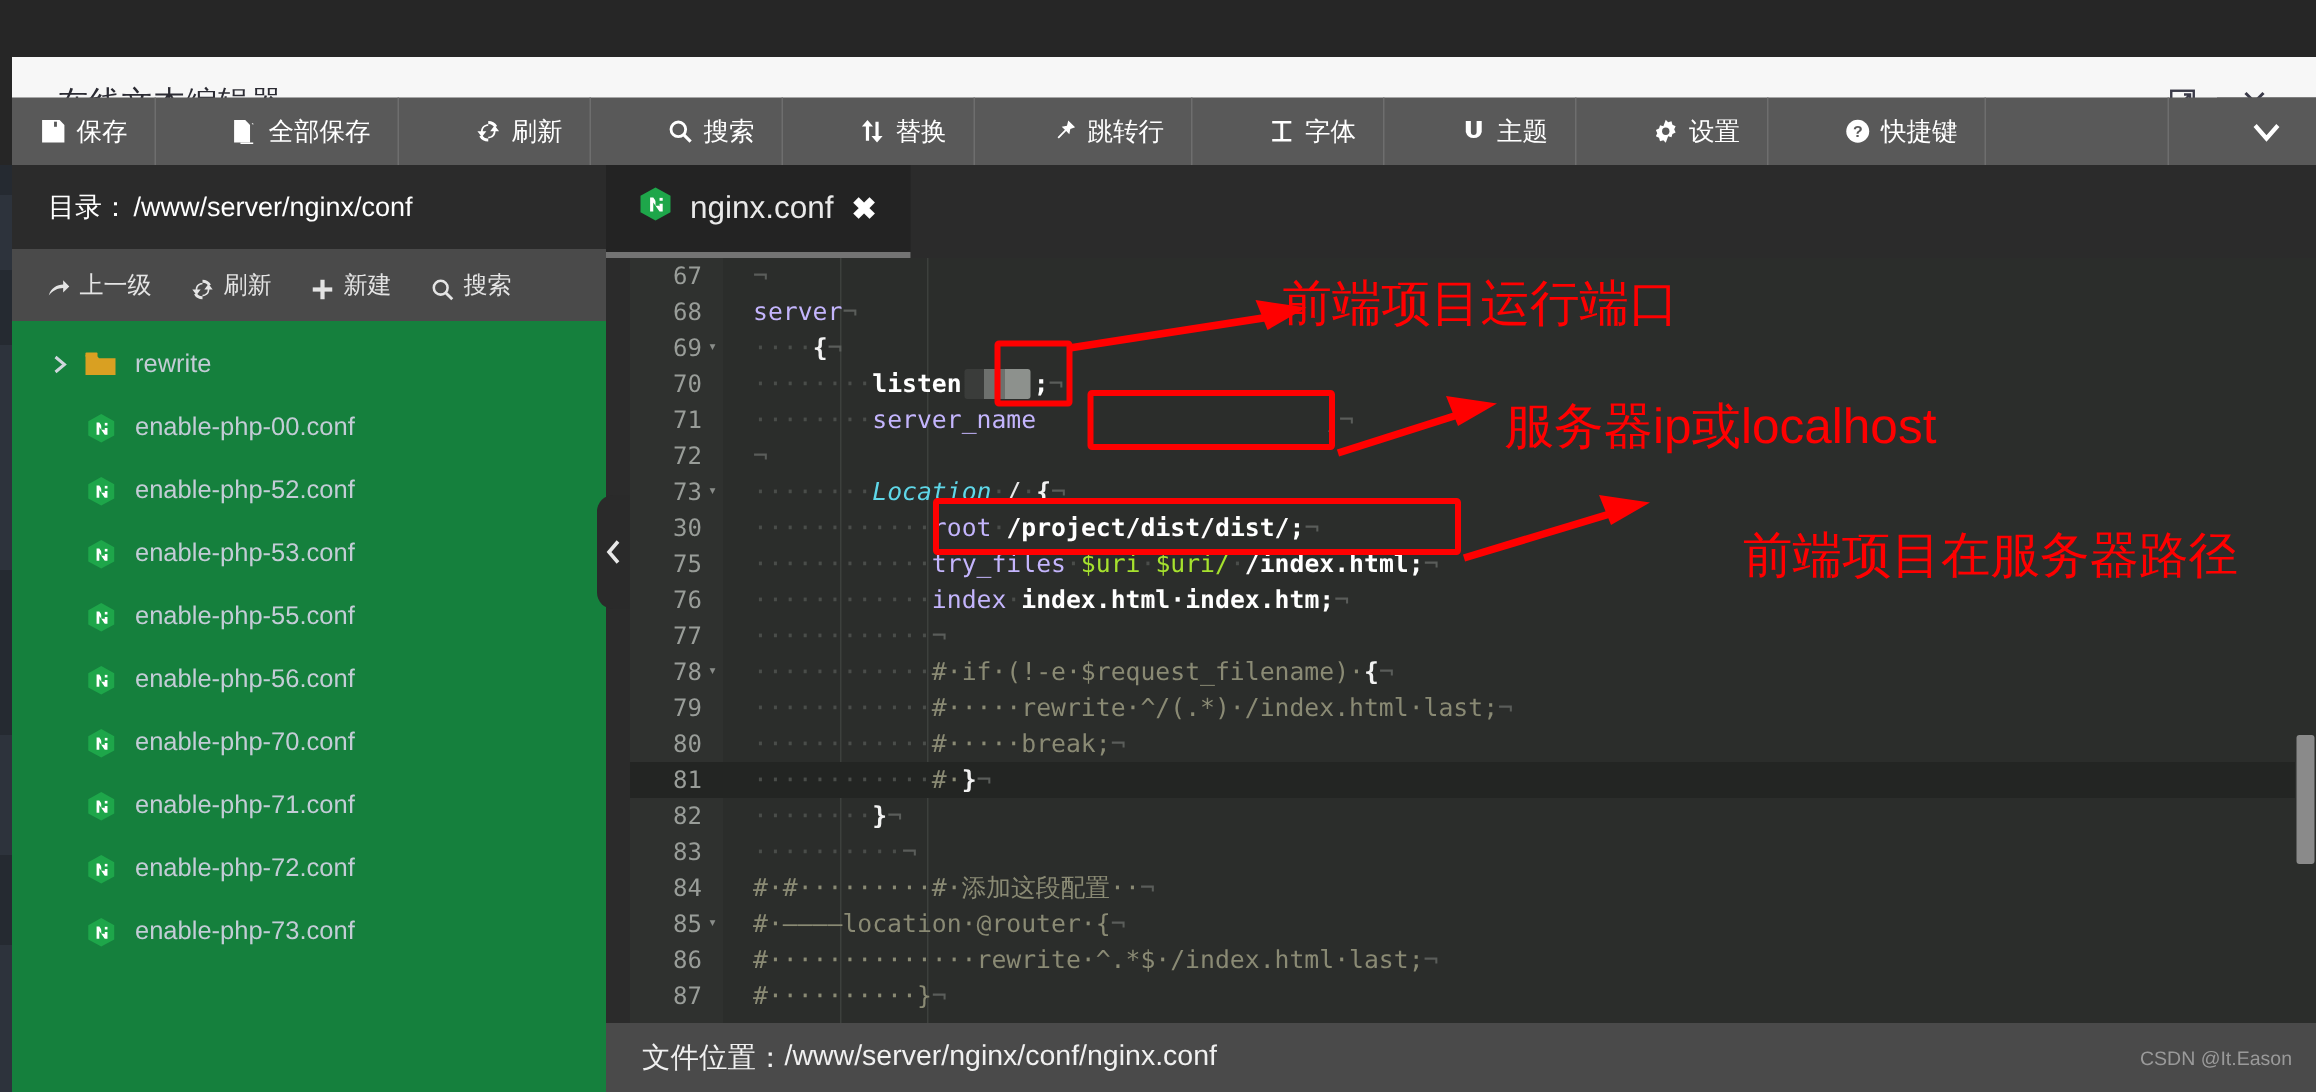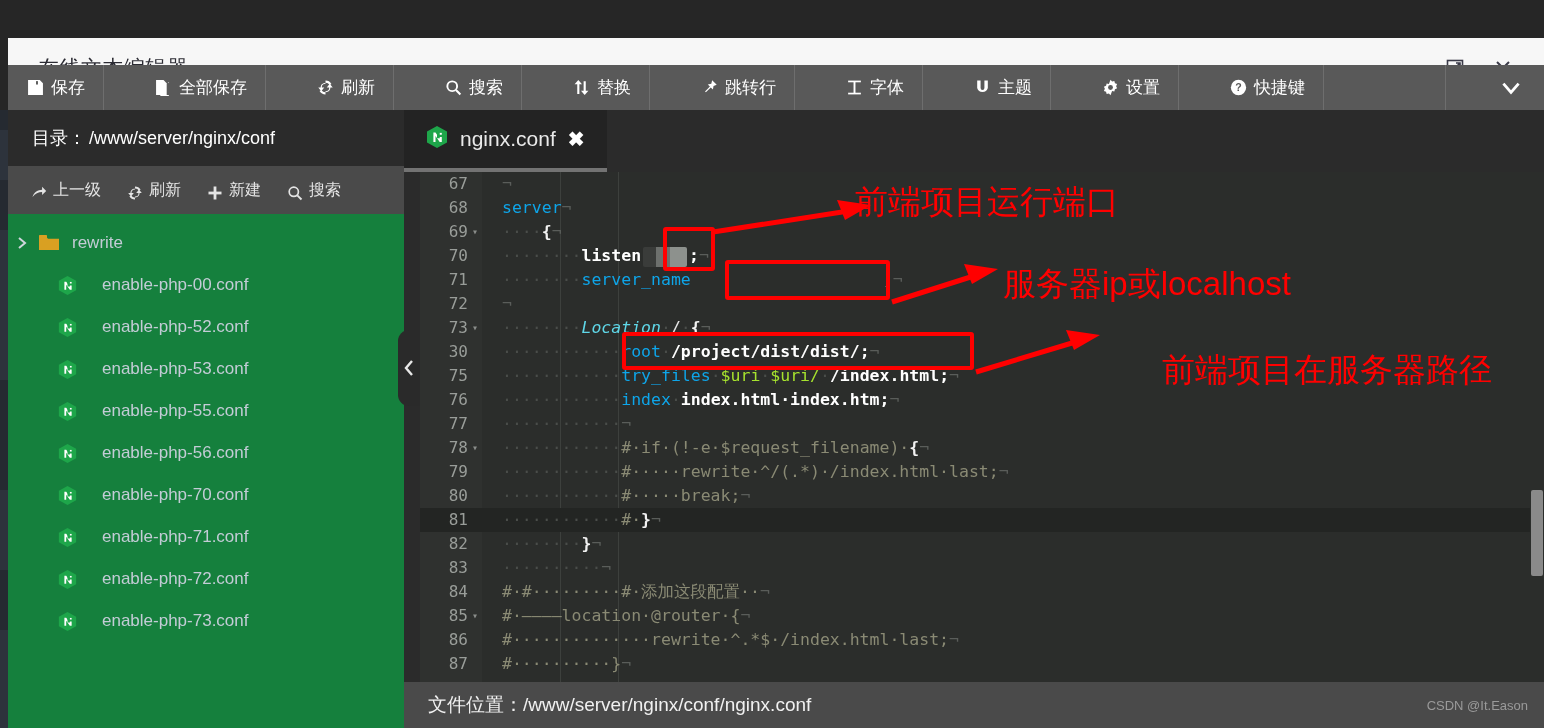--- a/index.html
+++ b/index.html
@@ -60,27 +60,27 @@
     padding-left: 12px; gap: 4px;
   }
   .op {
     display: flex; align-items: flex-end; gap: 6px; padding: 0 11px;
     color: #e4e4e4; font-size: 16px; cursor: pointer; white-space: nowrap;
   }
   .op .ic { width: 16px; height: 16px; display: flex; align-items: center; justify-content: center; }
   .op .ic svg { display: block; fill: #e4e4e4; }
   .filelist { padding-top: 8px; }
   .frow {
-    height: 42px; display: flex; align-items: center; padding-left: 8px;
+    height: 42px; display: flex; align-items: center; padding-left: 26px;
     color: #c9d1d9; font-size: 17px; cursor: pointer; white-space: nowrap;
   }
   .frow .arrow { width: 18px; color: #cfd6dd; font-size: 15px; display:flex; align-items:center; }
   .frow .arrow svg { display:block; stroke:#cfd6dd; }
   .frow .gl { width: 30px; display: flex; align-items: center; justify-content: center; margin-right: 8px; }
-  .frow.file { padding-left: 44px; gap: 12px; }
+  .frow.file { padding-left: 44px; }
   .frow .nm { color: #c3ccd6; }
 
   .left-accent { position: absolute; left: 0; top: 110px; width: 8px; height: 618px; background: #2d333c; }
   .left-accent .seg { position: absolute; left:0; width: 8px; background: #252a31; }
 
   
   .collapse {
     position: absolute; left: 398px; top: 330px; width: 22px; height: 76px;
     background: #2a2a2a; border-radius: 11px 0 0 11px;
     display: flex; align-items: center; justify-content: center; cursor: pointer;
@@ -117,21 +117,21 @@
   .ln {
     display: inline-block; width: 48px; text-align: right; color: #999d99;
     font-size: 16px; vertical-align: top;
   }
   .fold {
     display: inline-block; width: 14px; text-align: center; color: #8a8d8a; font-size: 10px;
     vertical-align: top;
   }
   .ctext { display: inline-block; margin-left: 20px; vertical-align: top; }
   .dot { color: #4a4d4a; }
-  .kw { color: #0ea5e9; }
+  .kw { color: #c4b5fd; }
   .str { color: #ffffff; font-weight: bold; }
   .loc { color: #5fd7e8; font-style: italic; }
   .var { color: #a6e22e; }
   .cmt { color: #8a8a74; }
   .pun { color: #e8e8e8; }
   .eol { color: #5a5d5a; }
   .brace { color: #f2f2f2; font-weight: bold; }
   .indentline { position: absolute; top: 0; width: 1px; height: 510px; background: #3d403d; }
 
   

